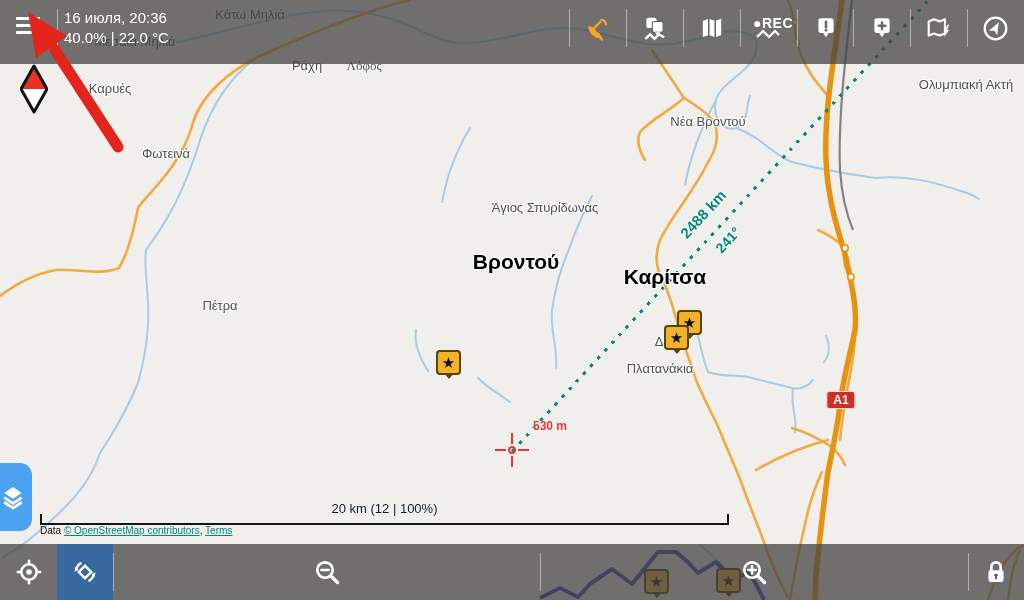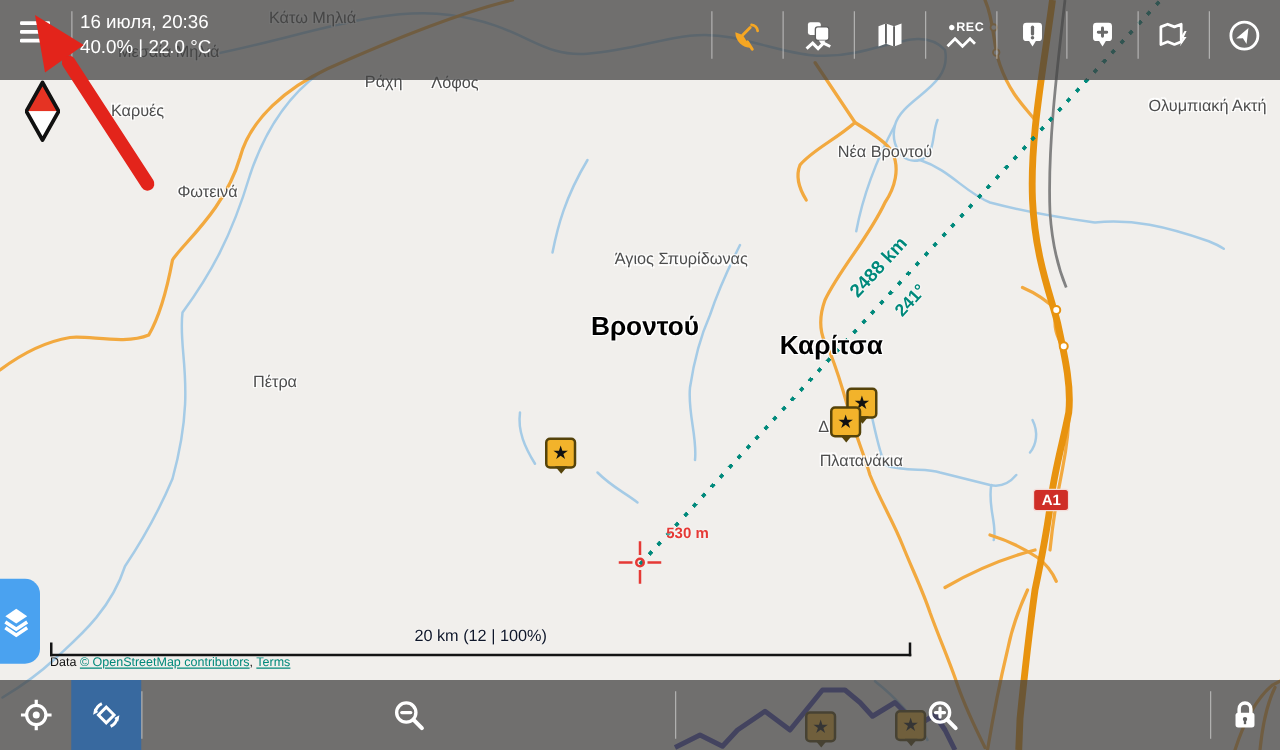--- a/index.html
+++ b/index.html
@@ -50,21 +50,21 @@
   #burger{position:absolute;left:16px;top:17px;width:24px;cursor:pointer;}
   #burger div{height:2.8px;background:#fff;border-radius:1px;margin-bottom:4.4px;}
   #statustext{position:absolute;left:64px;top:8px;color:#fff;font-size:15px;line-height:20px;}
   
   #layers-fab{position:absolute;left:-16px;top:463px;width:48px;height:68px;border-radius:12px;
       background:#4aa2f0;z-index:6;display:flex;align-items:center;justify-content:flex-end;padding-right:5px;box-sizing:border-box;}
   
   #compass{position:absolute;left:20px;top:64px;z-index:4;}
   #red-arrow{position:absolute;left:0;top:0;z-index:10;pointer-events:none;}
   #rec-wrap{display:flex;flex-direction:column;align-items:center;color:#fff;}
-  #rec-wrap .rec-txt{font-size:10px;font-weight:bold;letter-spacing:.5px;line-height:10px;margin-left:9px;}
+  #rec-wrap .rec-txt{font-size:14px;font-weight:bold;letter-spacing:.5px;line-height:10px;margin-left:9px;}
 </style>
 </head>
 <body>
 
 <div id="app">
 
   <svg id="linework" width="1024" height="600">
 
     <g stroke="#a5cbe6" stroke-width="2" fill="none" stroke-linecap="round">
       <path d="M168,44 C240,30 305,4 360,12 C420,20 430,46 470,43 C520,39 545,22 585,30 C625,38 645,50 685,42 C715,36 740,22 756,40 C762,70 722,78 716,100 C712,116 722,132 736,128 C749,124 745,108 750,96"></path>
@@ -110,31 +110,31 @@
   </svg>
 
   <div id="bearing-line"></div>
   <div class="bearing-label" style="left:703px;top:214px;font-size:15px;">2488 km</div>
   <div class="bearing-label" style="left:728px;top:240px;font-size:14px;">241°</div>
 
   <div id="label-layer">
       <span class="map-label" style="left: 250px; top: 14px;">Κάτω Μηλιά</span>
       <span class="map-label" style="left: 135px; top: 41px;">Μεσαία Μηλιά</span>
       <span class="map-label" style="left: 307px; top: 65px;">Ράχη</span>
-      <span class="map-label" style="left: 364px; top: 66px;">Λόφος</span>
+      <span class="map-label" style="left: 364px; top: 66px; font-family: Liberation Serif, serif;">Λόφος</span>
       <span class="map-label" style="left: 110px; top: 88px;">Καρυές</span>
       <span class="map-label" style="left: 966px; top: 84px;">Ολυμπιακή Ακτή</span>
       <span class="map-label" style="left: 708px; top: 121px;">Νέα Βροντού</span>
       <span class="map-label" style="left: 166px; top: 153px;">Φωτεινά</span>
       <span class="map-label" style="left: 545px; top: 207px;">Άγιος Σπυρίδωνας</span>
       <span class="map-label town" style="left: 516px; top: 262px;">Βροντού</span>
       <span class="map-label town" style="left: 665px; top: 277px;">Καρίτσα</span>
       <span class="map-label" style="left: 220px; top: 305px;">Πέτρα</span>
       <span class="map-label" style="left: 659px; top: 341px;">Δ</span>
-      <span class="map-label" style="left: 689px; top: 368px;">Πλατανάκια</span>
+      <span class="map-label" style="left: 660px; top: 368px;">Πλατανάκια</span>
     </div>
 
   <div id="wp-layer">
       <div class="wp" style="left: 447px; top: 363px;">
         <span class="star">★</span>
       </div>
       <div class="wp" style="left: 688px; top: 323px;">
         <span class="star">★</span>
       </div>
       <div class="wp" style="left: 675px; top: 338px;">

